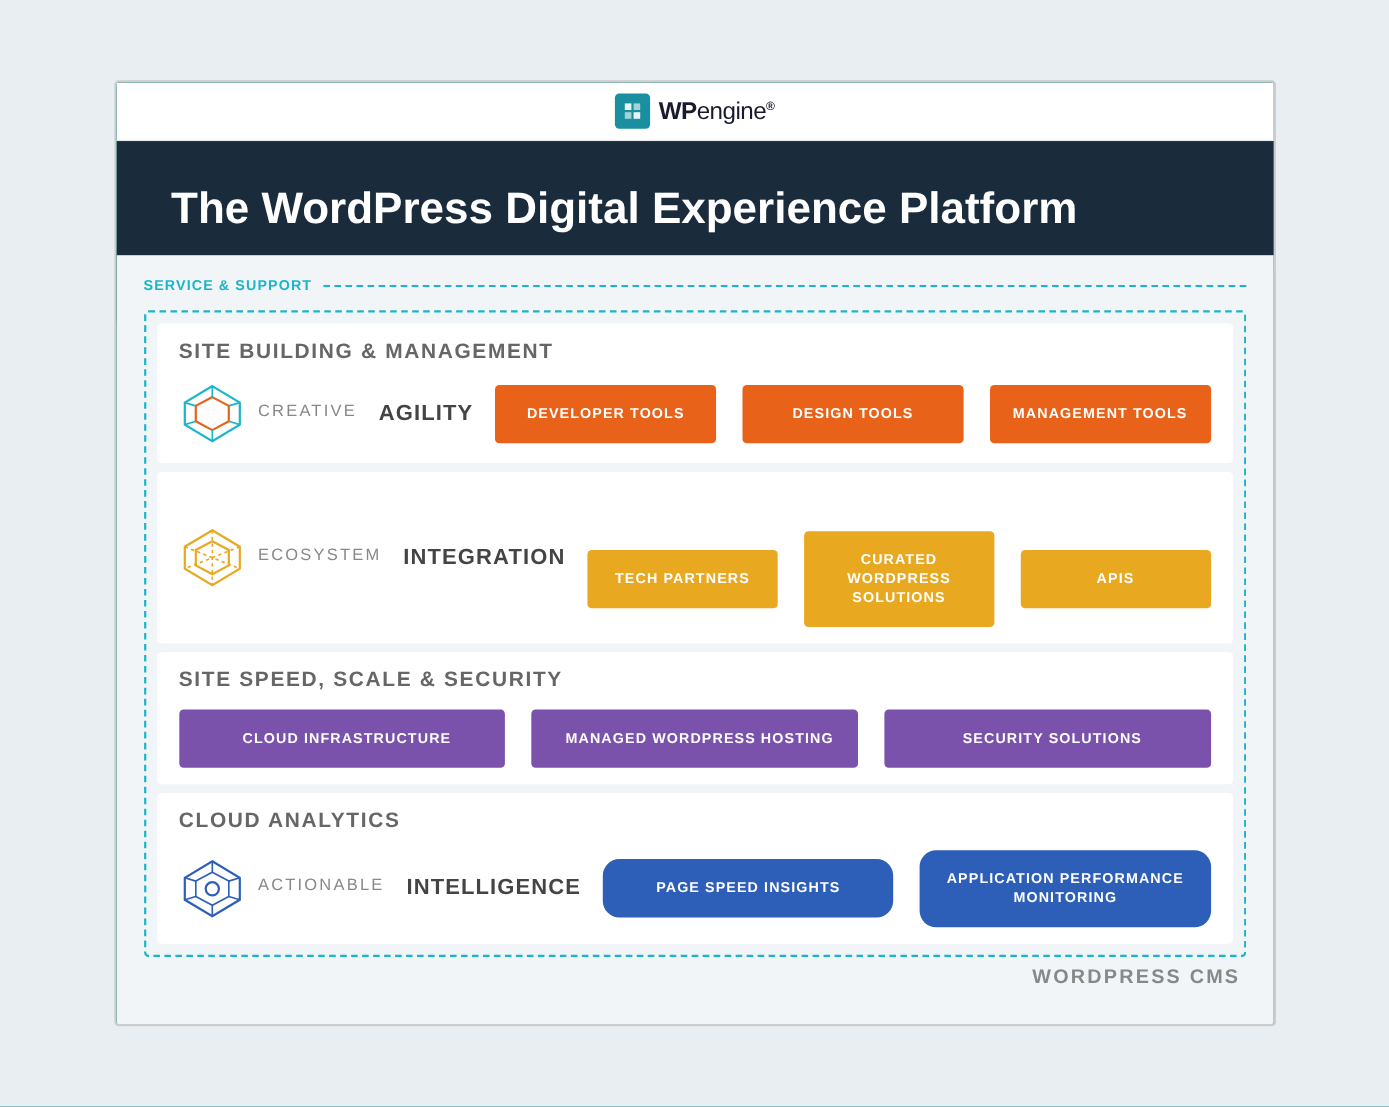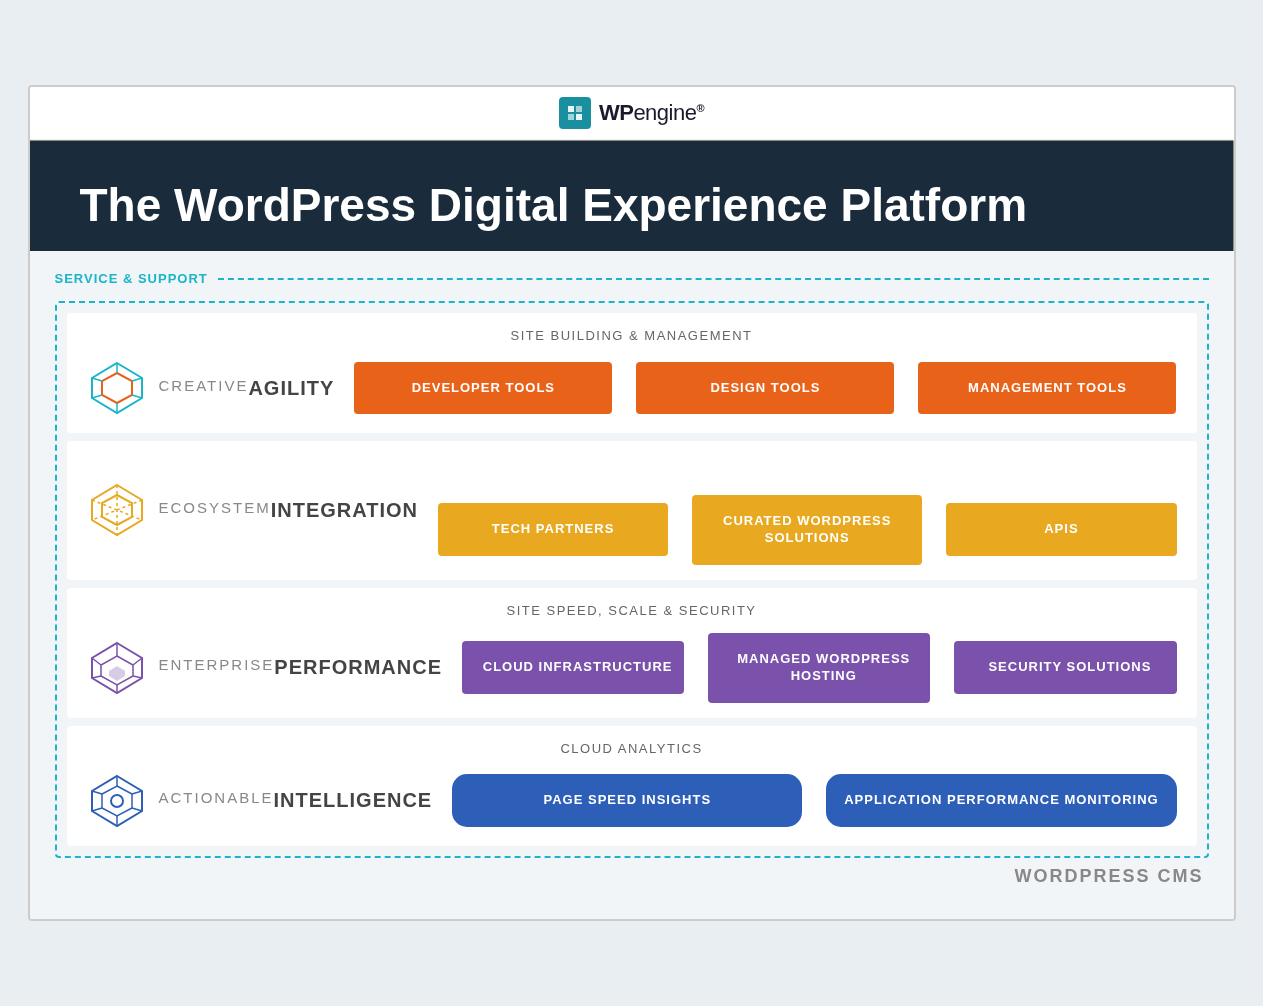--- a/index.html
+++ b/index.html
@@ -6,22 +6,22 @@
     body {
       background: #e8eef2;
       font-family: 'Arial', sans-serif;
       display: flex;
       justify-content: center;
       align-items: center;
       min-height: 1006px;
       width: 1263px;
     }
     .outer-wrapper {
-      width: 1208px;
-      background: #fef9c3;
+      width: 1056px;
+      background: #0f766e;
       border: 2px solid #ccc;
       border-radius: 4px;
       overflow: hidden;
       position: relative;
     }
     
     .top-bar {
       background: #fff;
       display: flex;
       justify-content: center;
@@ -53,21 +53,21 @@
     .logo-text span { font-weight: 300; }
     
     .hero {
       background: #1a2b3c;
       padding: 40px 50px 80px 50px;
       position: relative;
       clip-path: polygon(0 0, 100% 0, 100% 70%, 0% 100%);
     }
     .hero h1 {
       color: #fff;
-      font-size: 46px;
+      font-size: 40px;
       font-weight: 900;
       line-height: 1.1;
     }
     
     .main-content {
       background: #f2f5f7;
       padding: 20px 25px 30px 25px;
       margin-top: -60px;
       position: relative;
     }
@@ -96,23 +96,22 @@
     }
     
     .section-row {
       background: #fff;
       border-radius: 4px;
       margin-bottom: 8px;
       padding: 15px 20px;
     }
     .section-row:last-child { margin-bottom: 0; }
     .section-heading {
-      text-align: center;
-      font-size: 13px;
-      font-weight: 400;
+      font-size: 19px;
+      font-weight: 700;
       color: #666;
       letter-spacing: 1.5px;
       margin-bottom: 15px;
     }
     .row-content {
       display: flex;
       align-items: center;
       gap: 20px;
     }
     
@@ -137,20 +136,21 @@
       color: #888;
       letter-spacing: 2px;
       text-transform: uppercase;
     }
     .cat-text .line2 {
       font-size: 20px;
       font-weight: 900;
       color: #444;
       letter-spacing: 1px;
       text-transform: uppercase;
+      margin-left: 20px;
     }
     
     .btn-group {
       display: flex;
       gap: 24px;
       flex: 1;
       align-items: center;
     }
     .btn {
       flex: 1;
@@ -258,37 +258,20 @@
             <button class="btn btn-yellow">TECH PARTNERS</button>
             <button class="btn btn-yellow">CURATED WORDPRESS SOLUTIONS</button>
             <button class="btn btn-yellow">APIs</button>
           </div>
         </div>
       </div>
 
       <div class="section-row">
         <div class="section-heading">SITE SPEED, SCALE &amp; SECURITY</div>
         <div class="row-content">
-          <div class="category-label">
-            <svg class="cat-icon" viewBox="0 0 60 60">
-              <polygon points="30,5 55,20 55,40 30,55 5,40 5,20" fill="none" stroke="#7b52ab" stroke-width="2"></polygon>
-              <polygon points="30,18 46,27 46,38 30,47 14,38 14,27" fill="none" stroke="#7b52ab" stroke-width="1.5"></polygon>
-              <polygon points="30,28 38,33 38,38 30,43 22,38 22,33" fill="#7b52ab" opacity="0.3"></polygon>
-              <line x1="30" y1="5" x2="30" y2="18" stroke="#7b52ab" stroke-width="1.5"></line>
-              <line x1="55" y1="20" x2="46" y2="27" stroke="#7b52ab" stroke-width="1.5"></line>
-              <line x1="55" y1="40" x2="46" y2="38" stroke="#7b52ab" stroke-width="1.5"></line>
-              <line x1="30" y1="55" x2="30" y2="47" stroke="#7b52ab" stroke-width="1.5"></line>
-              <line x1="5" y1="40" x2="14" y2="38" stroke="#7b52ab" stroke-width="1.5"></line>
-              <line x1="5" y1="20" x2="14" y2="27" stroke="#7b52ab" stroke-width="1.5"></line>
-            </svg>
-            <div class="cat-text">
-              <span class="line1">ENTERPRISE</span>
-              <span class="line2">PERFORMANCE</span>
-            </div>
-          </div>
           <div class="btn-group">
             <button class="btn btn-purple">CLOUD INFRASTRUCTURE</button>
             <button class="btn btn-purple">MANAGED WORDPRESS HOSTING</button>
             <button class="btn btn-purple">SECURITY SOLUTIONS</button>
           </div>
         </div>
       </div>
 
       <div class="section-row">
         <div class="section-heading">CLOUD ANALYTICS</div>

